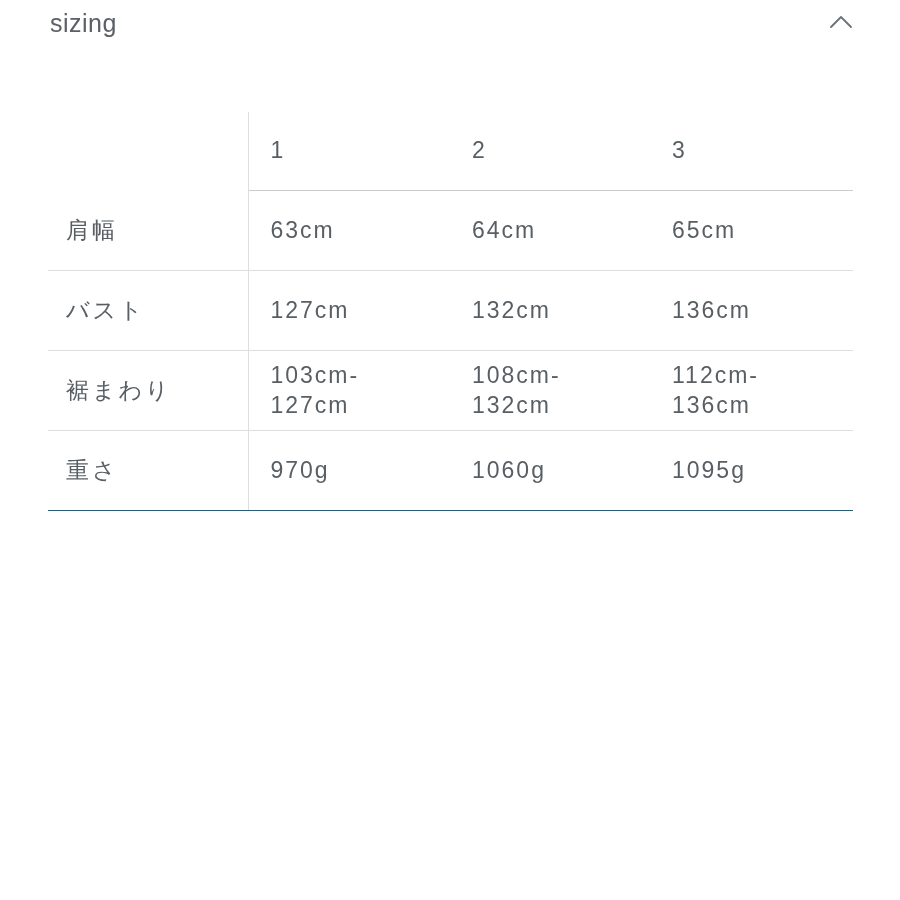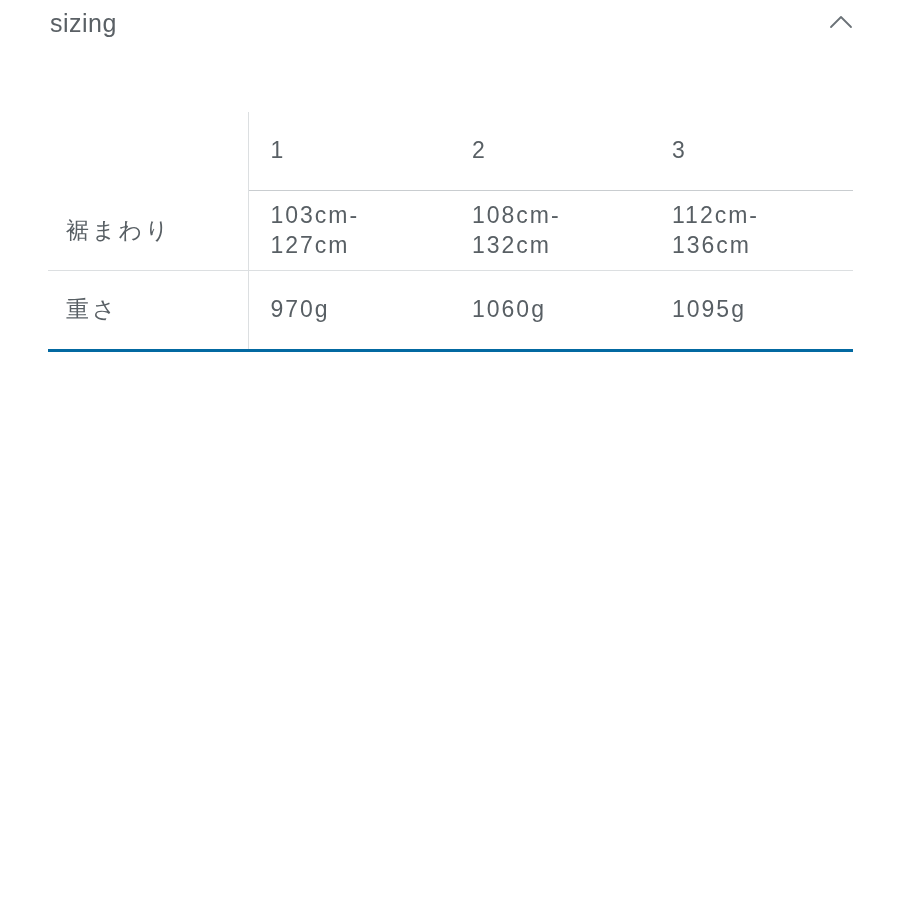--- a/index.html
+++ b/index.html
@@ -87,21 +87,21 @@
   }
   table.size-table thead th {
     height: 78px;
     border-bottom: 1px solid #c9cdd0;
   }
   table.size-table thead th.corner {
     border-bottom: 1px solid transparent;
     border-right: 1px solid #dcdfe1;
   }
   table.size-table tbody tr:last-child td {
-    border-bottom: 3px solid #0369a1;
+    border-bottom: 1px solid #0369a1;
   }
   .cell-multi {
     line-height: 1.32;
   }
   .tall td { height: 110px; }
 </style>
 </head>
 <body>
 
 <div class="page">
@@ -125,20 +125,32 @@
       </colgroup>
       <thead>
         <tr>
           <th class="corner row-head"></th>
           <th>1</th>
           <th>2</th>
           <th>3</th>
         </tr>
       </thead>
       <tbody>
+        <tr>
+          <td class="row-head">肩幅</td>
+          <td>63cm</td>
+          <td>64cm</td>
+          <td>65cm</td>
+        </tr>
+        <tr>
+          <td class="row-head">バスト</td>
+          <td>127cm</td>
+          <td>132cm</td>
+          <td>136cm</td>
+        </tr>
         <tr class="tall">
           <td class="row-head">裾まわり</td>
           <td class="cell-multi">103cm-<br>127cm</td>
           <td class="cell-multi">108cm-<br>132cm</td>
           <td class="cell-multi">112cm-<br>136cm</td>
         </tr>
         <tr>
           <td class="row-head">重さ</td>
           <td>970g</td>
           <td>1060g</td>

